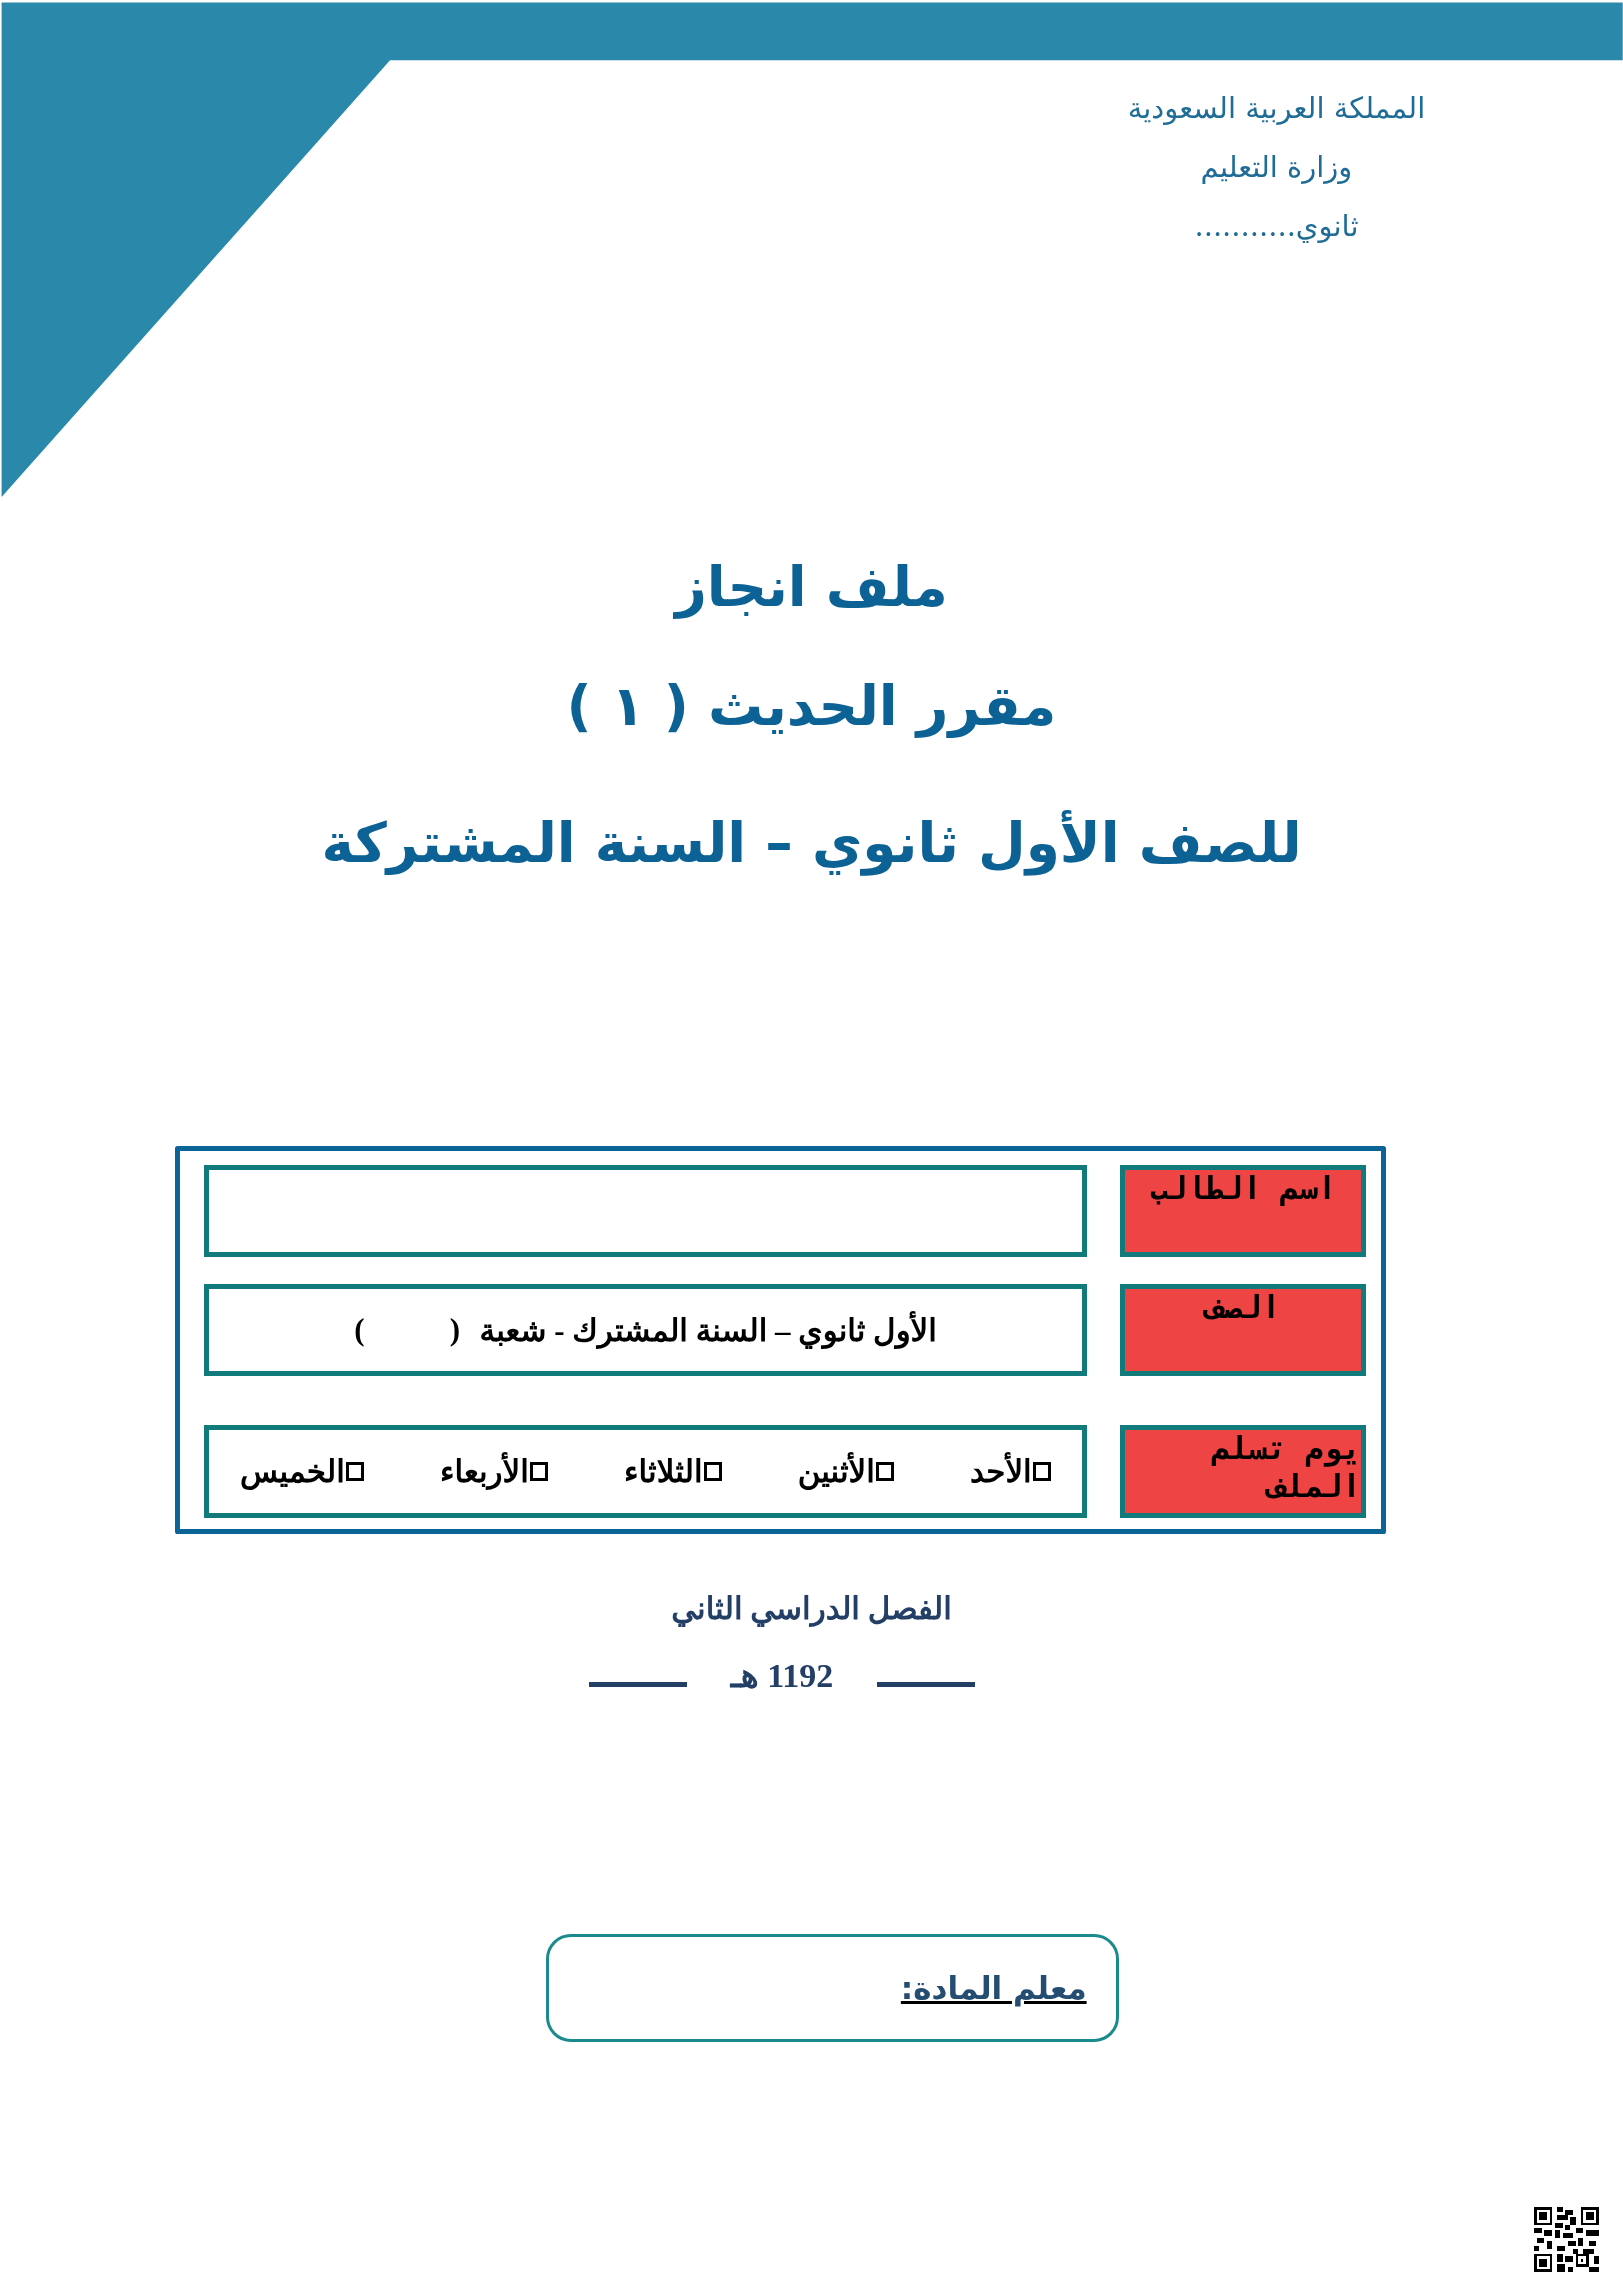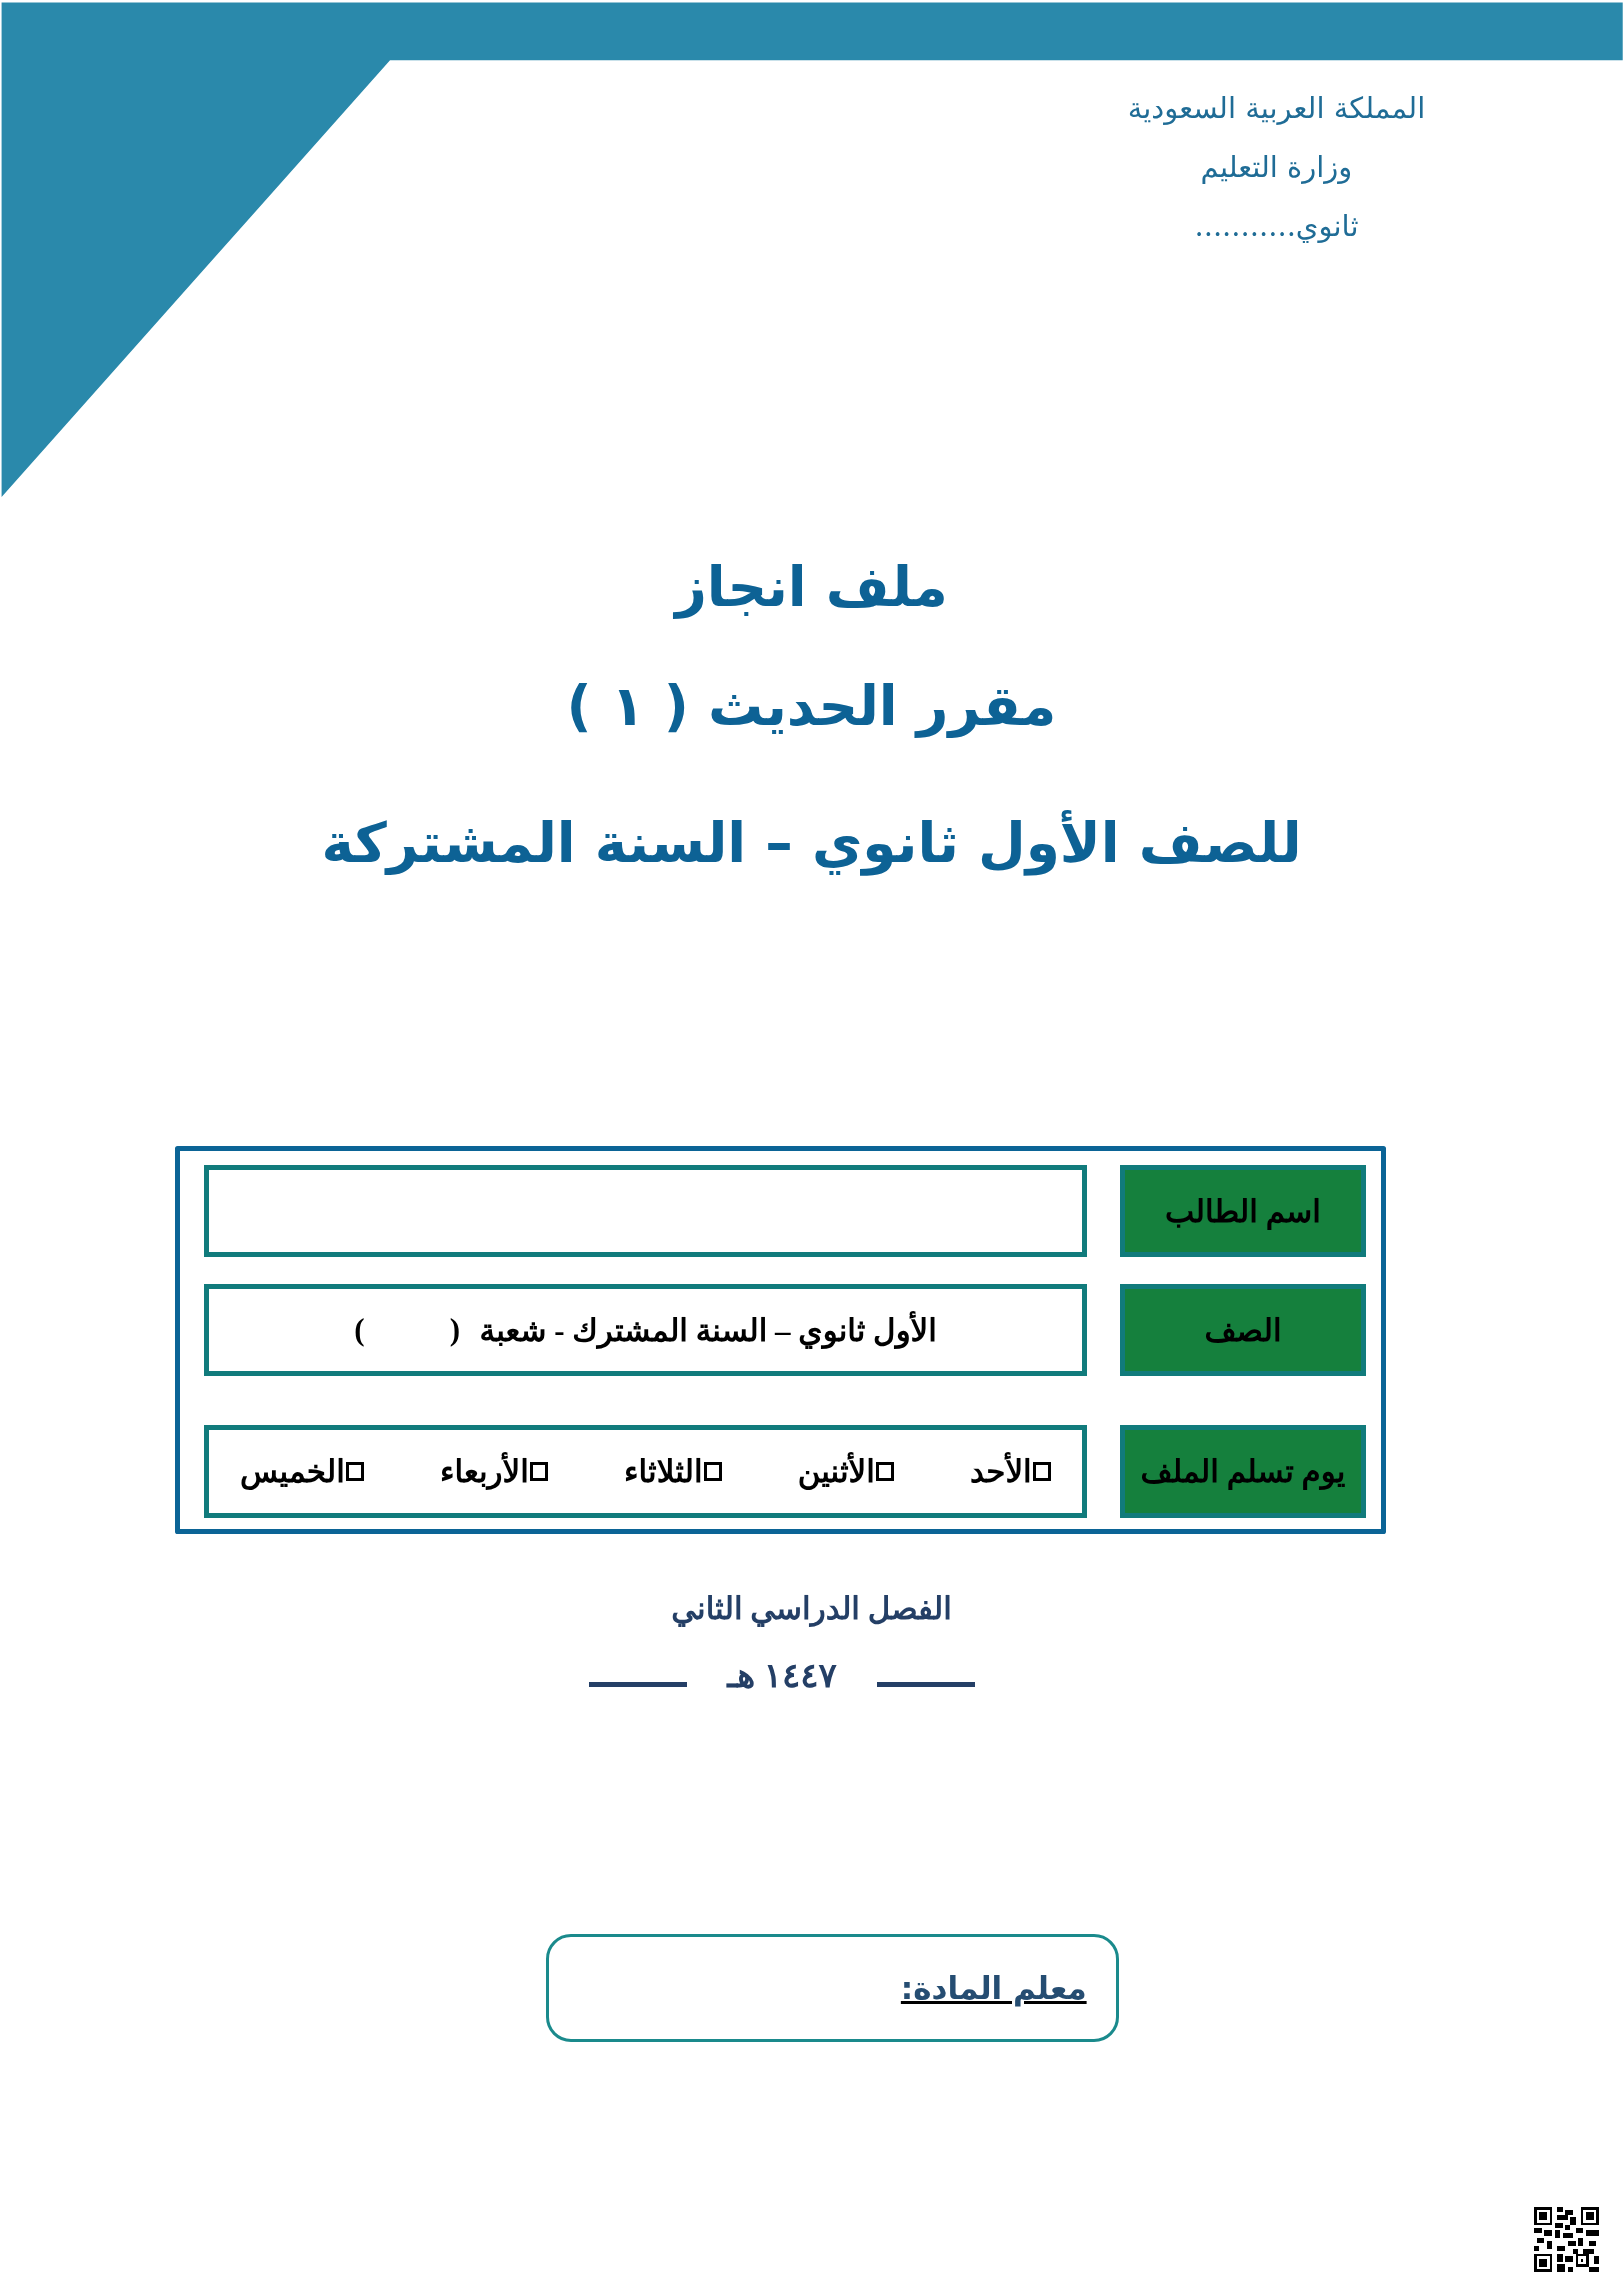--- a/index.html
+++ b/index.html
@@ -34,23 +34,23 @@
       border: 5.9px solid #0b6496; box-sizing: border-box; border-radius: 2.6px;
     }
     .row-field {
       position: absolute; box-sizing: border-box; border: 5.2px solid #117b7c;
       background: #ffffff; direction: rtl;
       display: flex; align-items: center; justify-content: center;
       font-family: "Liberation Serif", serif; font-weight: bold; font-size: 31px; color: #000;
     }
     .row-label {
       position: absolute; box-sizing: border-box; border: 5.2px solid #117b7c;
-      background: #15803d; direction: rtl;
-      display: flex; align-items: center; justify-content: center;
-      font-family: Liberation Serif, serif; font-weight: bold; font-size: 31px; color: #000;
+      background: #ef4444; direction: rtl;
+      display: flex; align-items: flex-start; justify-content: center;
+      font-family: Liberation Mono, monospace; font-weight: bold; font-size: 31px; color: #000;
     }
     .field-x { left: 204px; width: 883px; }
     .label-x { left: 1120px; width: 246px; }
     .r1 { top: 1165px; height: 92px; }
     .r2 { top: 1284px; height: 92px; }
     .r3 { top: 1425px; height: 93px; }
 
     .grade-line { display: flex; align-items: center; gap: 19.6px; white-space: nowrap; }
     .paren-slot { display: inline-block; width: 46px; }
 
@@ -151,21 +151,21 @@
     <div class="day">
       <span class="checkbox"></span>
       <span>الخميس</span>
     </div>
   </div>
 </div>
 
 <div class="semester">الفصل الدراسي الثاني</div>
 <div class="year-line">
   <span class="dash"></span>
-  <span class="year-text">١٤٤٧ هـ</span>
+  <span class="year-text">1192 هـ</span>
   <span class="dash"></span>
 </div>
 
 <div class="teacher-box">
   <span class="teacher-label">معلم  المادة:</span>
 </div>
 
 <svg class="qr" viewBox="0 0 25 25" xmlns="http://www.w3.org/2000/svg" shape-rendering="crispEdges">
   <rect x="0" y="0" width="25" height="25" fill="#fff"></rect>
   <g fill="#000">

